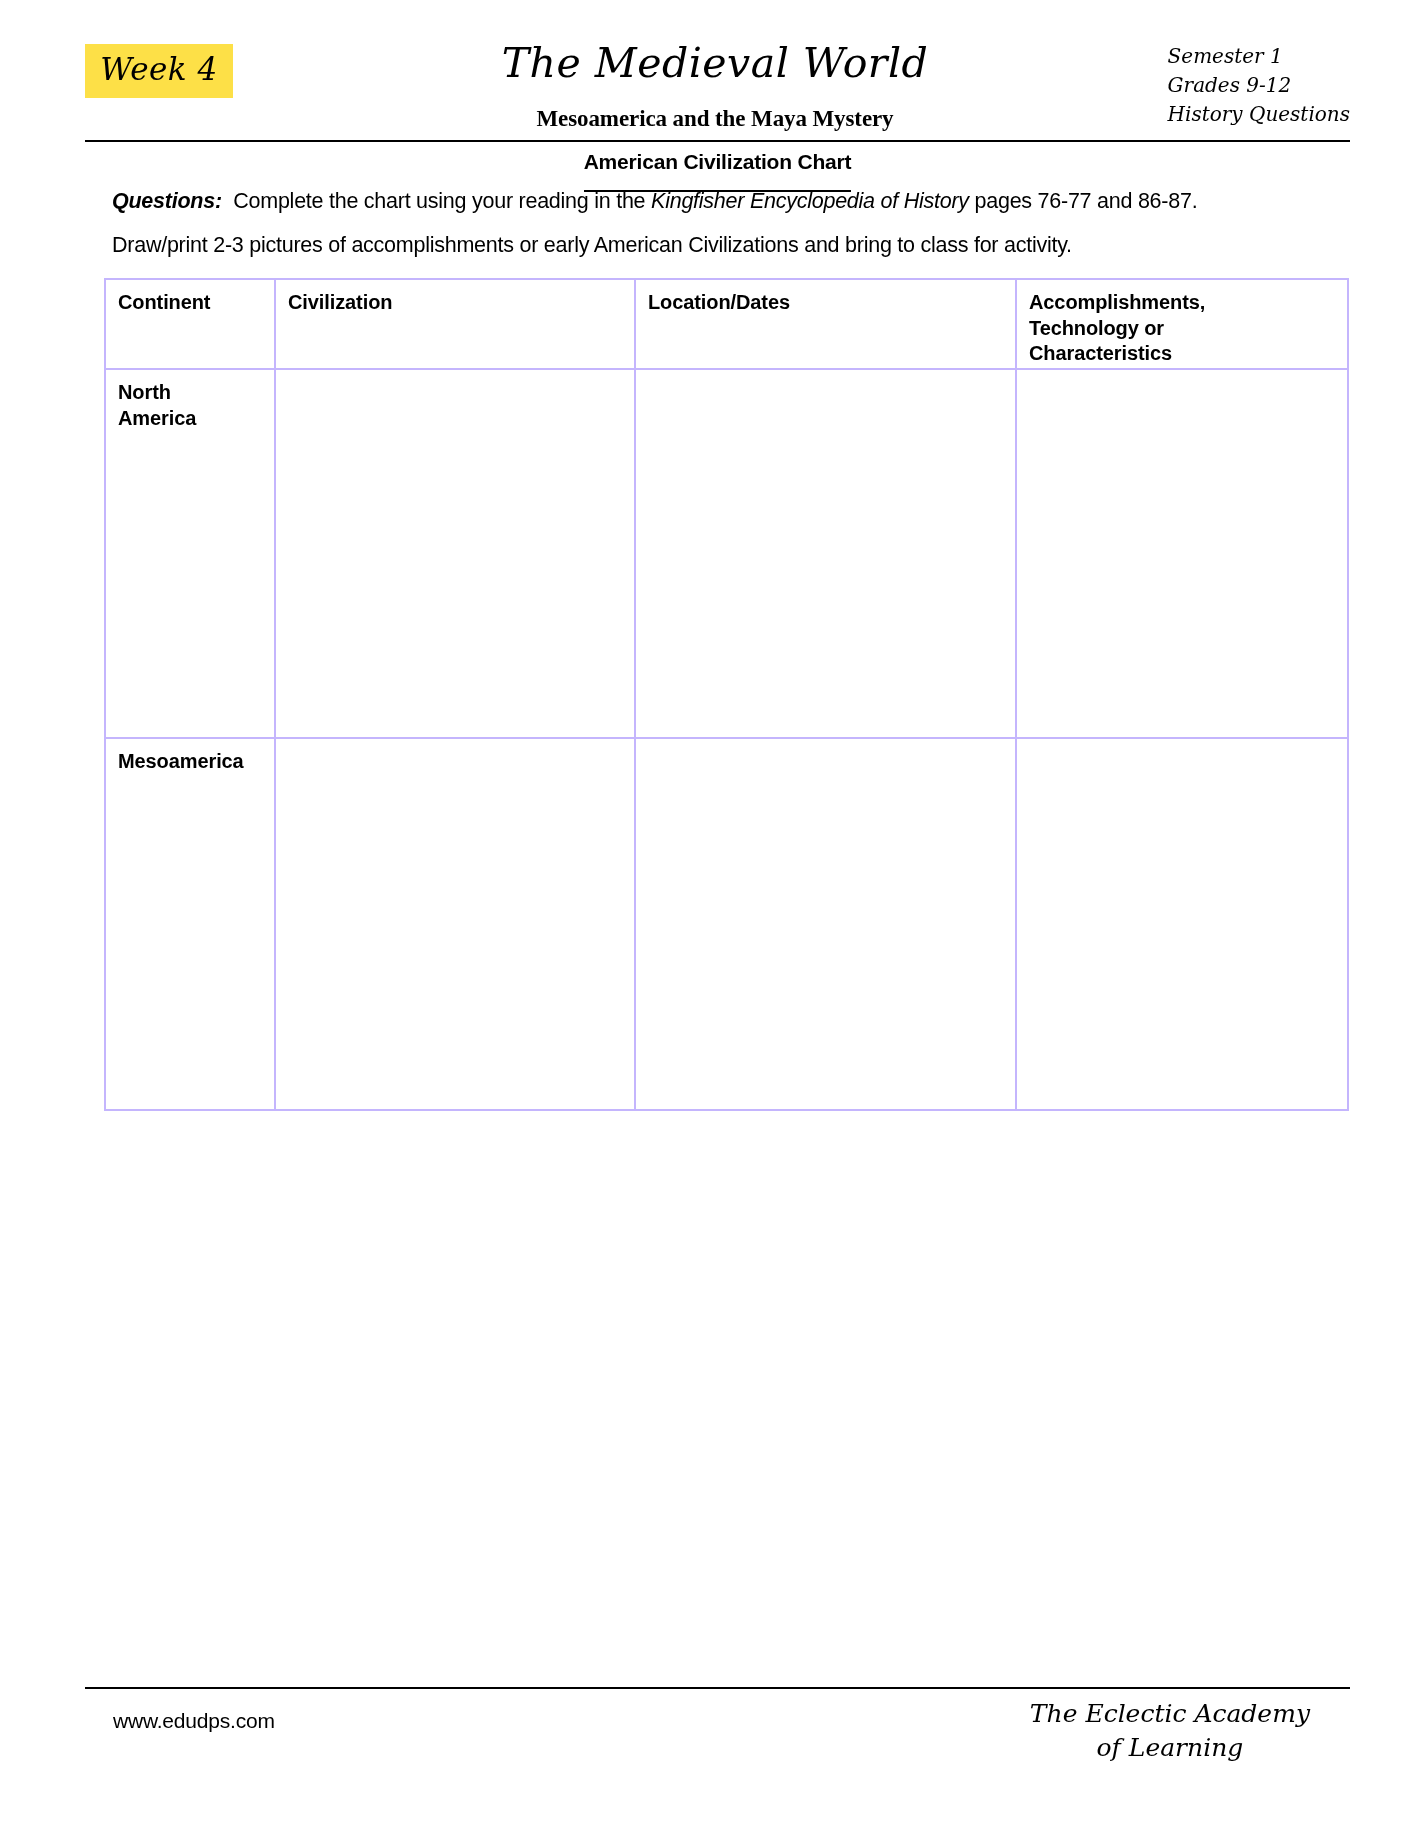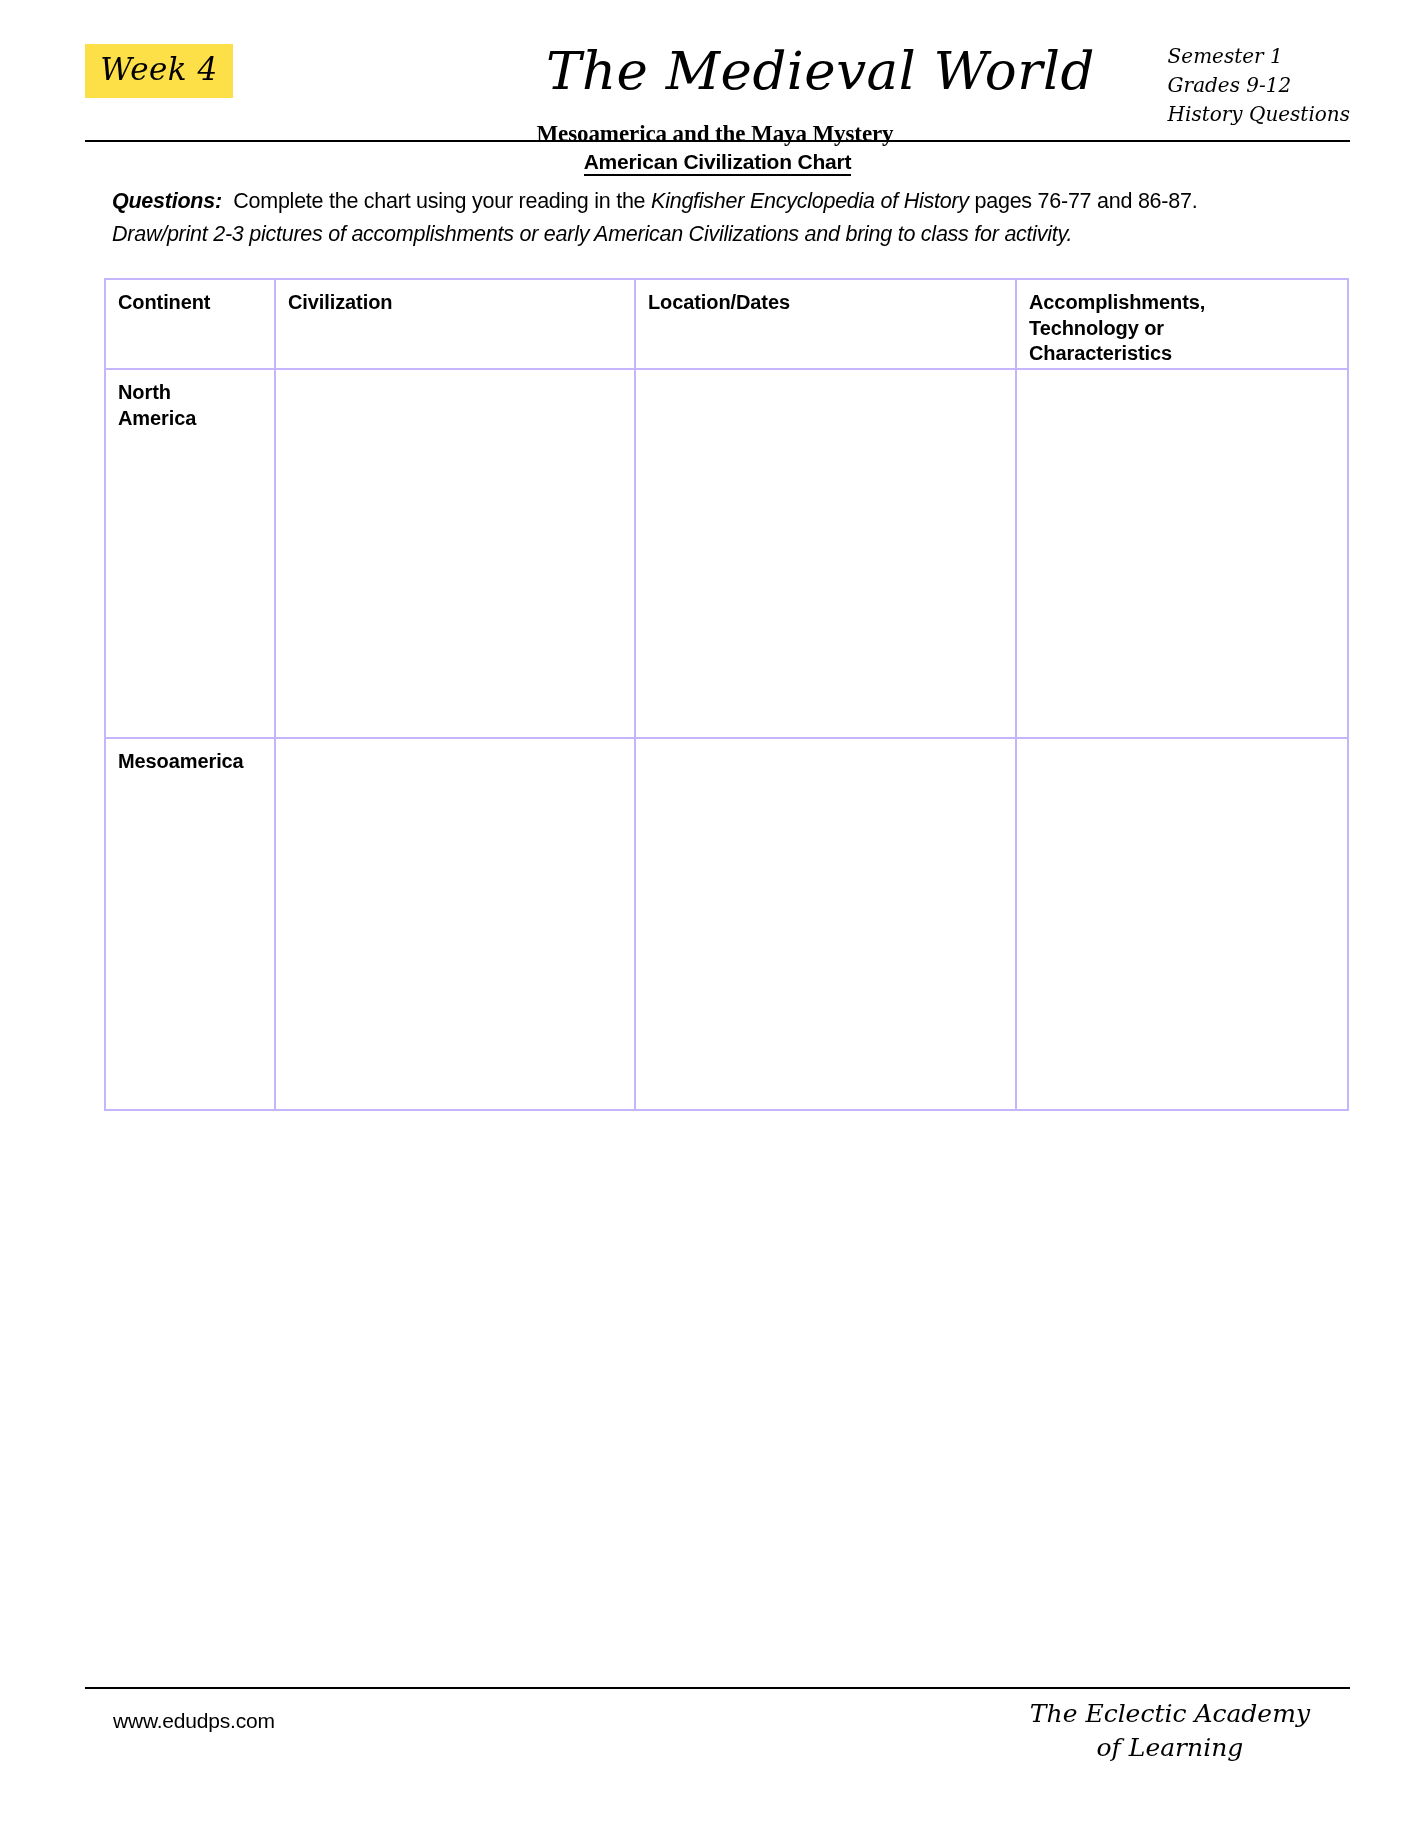--- a/index.html
+++ b/index.html
@@ -53,25 +53,24 @@
   .title-block {
     position: absolute;
     left: 250px;
     top: 0px;
     width: 760px;
     text-align: center;
   }
   .main-title {
     font-family: "DejaVu Serif", serif;
     font-style: italic;
-    font-size: 53px;
+    font-size: 41px;
     line-height: 1.25;
     margin-top: 16px;
     letter-spacing: 0.5px;
-    text-align: right;
   }
   .sub-title {
     font-family: "Liberation Serif", serif;
     font-weight: bold;
     font-size: 23px;
     margin-top: 17px;
     letter-spacing: -0.1px;
   }
   .meta-block {
     position: absolute;
@@ -99,41 +98,40 @@
     left: 85px;
     top: 150px;
     width: 1265px;
     text-align: center;
     font-size: 21px;
     font-weight: bold;
     letter-spacing: -0.2px;
   }
   .chart-title span {
     border-bottom: 2px solid #000;
-    padding-bottom: 1px;
+    padding-bottom: 17px;
     text-align: right;
   }
   .directions {
     position: absolute;
     left: 112px;
     top: 186px;
     width: 1250px;
     font-size: 21.5px;
     line-height: 1.42;
     letter-spacing: -0.25px;
   }
   .dir-label {
     font-weight: bold;
     font-style: italic;
   }
   .ital { font-style: italic; }
   .dir-line2 {
-    font-style: italic;
     display: block;
-    margin-top: 2px;
+    margin-top: 13px;
   }
 
   
   .chart-table {
     position: absolute;
     left: 104px;
     top: 278px;
     width: 1243px;
     border-collapse: collapse;
     table-layout: fixed;

